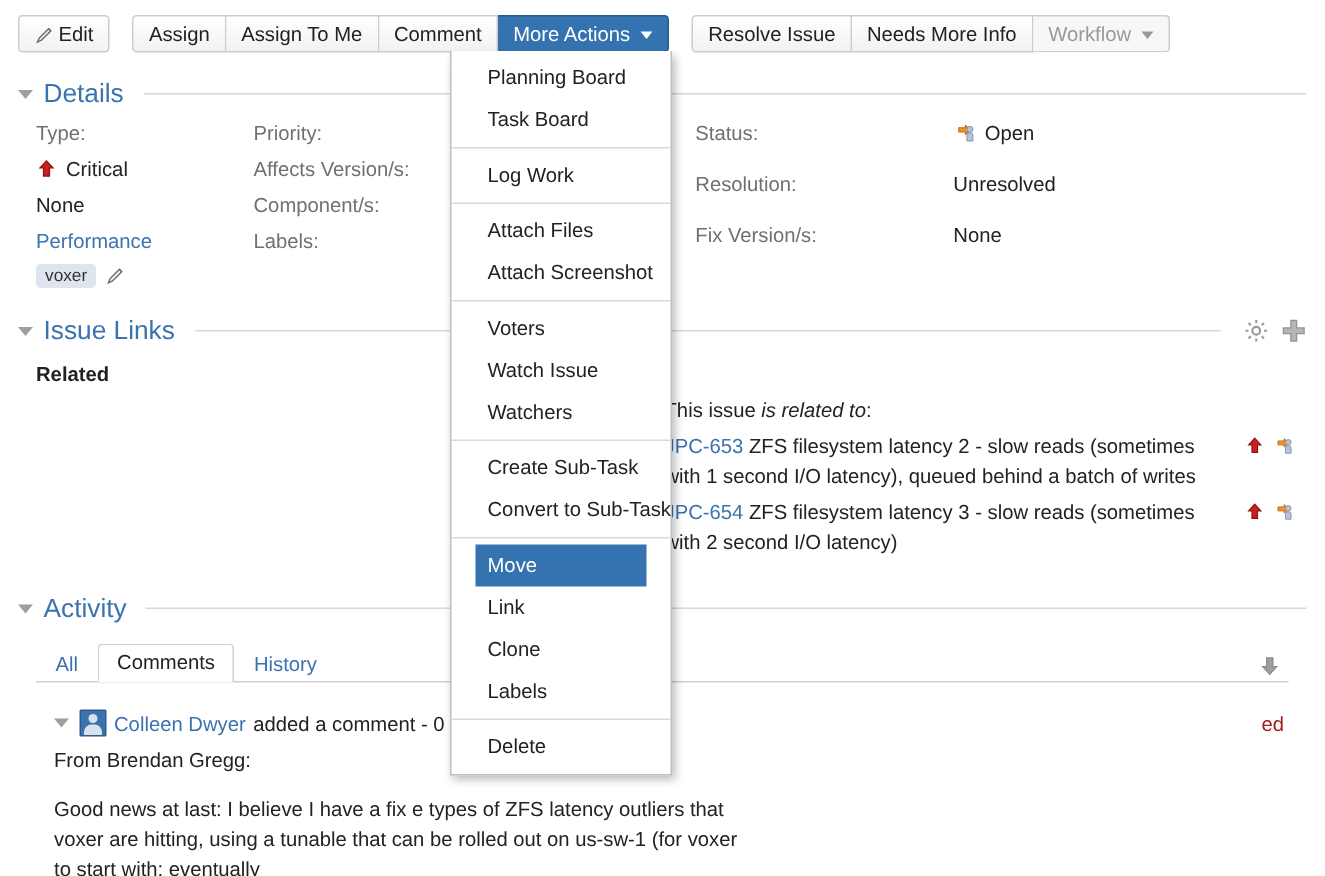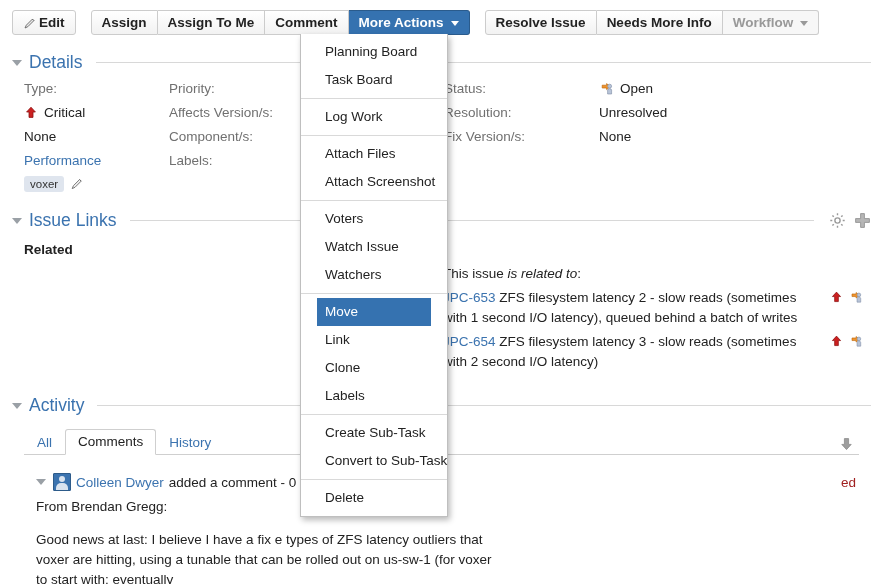--- a/index.html
+++ b/index.html
@@ -32,21 +32,20 @@
     border: 1px solid #ccc;
     background: linear-gradient(to bottom, #ffffff 0%, #f2f2f2 100%);
     font-size: 13.5px;
     color: #222;
     box-sizing: border-box;
     white-space: nowrap;
     border-radius: 3px;
     display: flex;
     align-items: center;
     gap: 4px;
-    font-weight: bold;
   }
   .btn-group {
     display: flex;
   }
   .btn-group .btn {
     border-radius: 0;
     border-left-width: 0;
   }
   .btn-group .btn:first-child {
     border-left-width: 1px;
@@ -128,21 +127,21 @@
     display: flex;
   }
   .dcol {
     display: grid;
     grid-template-columns: max-content 1fr;
     row-gap: 7px;
     column-gap: 0;
     align-content: start;
   }
   .dcol.left  { margin-left: 24px; width: 400px; }
-  .dcol.right { margin-left: 20px; width: 420px; }
+  .dcol.right { margin-left: 40px; width: 420px; gap: 17px; }
   .dlabel {
     color: #707070;
     font-size: 13.5px;
     white-space: nowrap;
     line-height: 17px;
   }
   .dval {
     color: #222;
     font-size: 13.5px;
     line-height: 17px;
@@ -596,28 +595,28 @@
     <div class="menu-item">Attach Screenshot</div>
   </div>
 
   <div class="menu-group">
     <div class="menu-item">Voters</div>
     <div class="menu-item">Watch Issue</div>
     <div class="menu-item">Watchers</div>
   </div>
 
   <div class="menu-group">
+    <div class="menu-item">Create Sub-Task</div>
+    <div class="menu-item">Convert to Sub-Task</div>
+  </div>
+
+  <div class="menu-group">
     <div class="menu-item highlight">Move</div>
     <div class="menu-item">Link</div>
     <div class="menu-item">Clone</div>
     <div class="menu-item">Labels</div>
   </div>
 
   <div class="menu-group">
-    <div class="menu-item">Create Sub-Task</div>
-    <div class="menu-item">Convert to Sub-Task</div>
-  </div>
-
-  <div class="menu-group">
     <div class="menu-item">Delete</div>
   </div>
 
 </div>
 
 </body></html>

